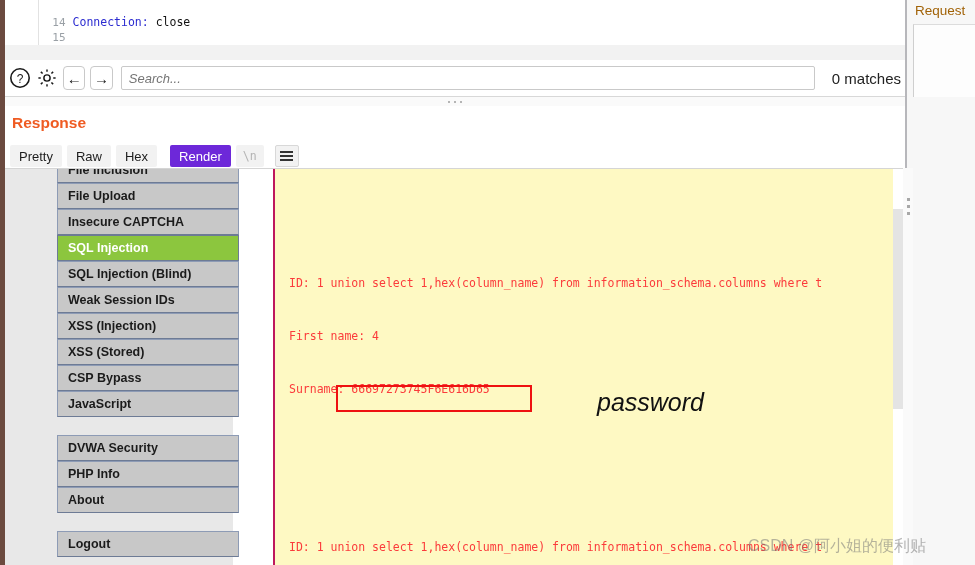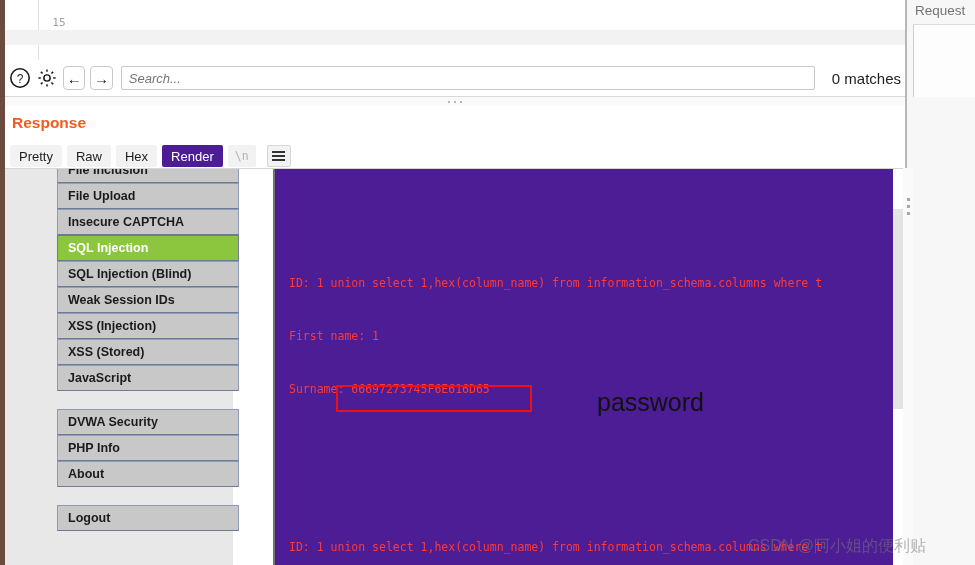--- a/index.html
+++ b/index.html
@@ -22,21 +22,21 @@
 
   
   .request-panel {
     position: absolute; left: 905px; top: 0;
     width: 70px; height: 97px;
     background: #f7f7f7;
     border-left: 2px solid #b7b7bb;
     z-index: 30;
   }
   .request-title {
-    font-size: 13.5px; color: #737373;
+    font-size: 13.5px; color: #a16207;
     padding: 3px 0 0 8px;
     white-space: nowrap;
   }
   .request-body {
     position: absolute; left: 6px; top: 24px;
     right: 0; bottom: 0;
     background: #fdfdfd;
     border-top: 1px solid #dcdcdc;
     border-left: 1px solid #cfcfcf;
   }
@@ -135,21 +135,21 @@
     display: flex; align-items: center; gap: 5px;
     height: 22px;
   }
   .tab {
     height: 22px; padding: 0 9px;
     display: flex; align-items: center;
     font-size: 13px; color: #1d1d1d;
     background: #f2f2f2;
     border: none; border-radius: 2px;
   }
-  .tab.active { background: #4c1d95; color: #ffffff; }
+  .tab.active { background: #6d28d9; color: #ffffff; margin-left: 8px; }
   .tab.dim { color: #b4b4b4; background: #f2f2f2; padding: 0 7px;
              font-family: "DejaVu Sans Mono", monospace; font-size: 11.5px; }
   .tab.menu {
     width: 24px; padding: 0; justify-content: center;
     background: #f2f2f2; border: 1px solid #d8d8d8; margin-left: 6px;
   }
   .hamburger { display: block; width: 13px; }
   .hamburger span {
     display: block; height: 1.6px; background: #333; margin: 2.6px 0;
   }
@@ -191,22 +191,22 @@
   }
   .menu-item.active {
     background: #8cc63e; color: #ffffff;
     border-color: #6d7b95;
   }
   .menu-gap { height: 18px; }
 
   .dvwa-main {
     position: absolute; left: 268px; top: 0;
     right: 0; bottom: 0;
-    background: #4c1d95;
-    border-left: 2px solid #737373;
+    background: #fef9c3;
+    border-left: 2px solid #be185d;
     overflow: hidden;
   }
   .result-area {
     padding: 18px 0 0 14px;
     font-family: "DejaVu Sans Mono", "Liberation Mono", monospace;
     font-size: 11.5px;
     line-height: 17.6px;
     color: #fb3b3b;
     white-space: pre;
   }
@@ -252,20 +252,21 @@
     pointer-events: none;
     z-index: 25;
   }
   .anno-text {
     position: absolute;
     font-family: "Liberation Sans", sans-serif;
     font-size: 25px;
     color: #111111;
     z-index: 25;
     white-space: nowrap;
+    font-style: italic;
   }
 
   
   .watermark {
     position: absolute; left: 748px; top: 536px;
     font-size: 16px;
     color: rgba(120,120,120,0.55);
     white-space: nowrap;
     z-index: 35;
     pointer-events: none;
@@ -274,20 +275,23 @@
 </head>
 <body>
 
 <div id="root">
 
   <div class="edge-stripe"></div>
 
   <div class="req-code">
     <div class="gutter-sep"></div>
 
+    <div class="code-line">
+      <span class="lnum">14</span><span class="hdr-key">Connection:</span><span class="hdr-val"> close</span>
+    </div>
 
     <div class="code-line">
       <span class="lnum">15</span>
     </div>
 
     <div class="code-line">
       <span class="lnum">16</span><span class="tok-key">id=</span><span class="tok-num">1</span><span class="tok-plain"> union select 1,hex(column_name) from information_schema.columns where table_schema=database() and</span>
     </div>
 
     <div class="code-line wrap-line">
@@ -353,36 +357,37 @@
       <div class="dvwa-side">
         <div class="dvwa-menu">
           <div class="menu-item">File Inclusion</div>
           <div class="menu-item">File Upload</div>
           <div class="menu-item">Insecure CAPTCHA</div>
           <div class="menu-item active">SQL Injection</div>
           <div class="menu-item">SQL Injection (Blind)</div>
           <div class="menu-item">Weak Session IDs</div>
           <div class="menu-item">XSS (Injection)</div>
           <div class="menu-item">XSS (Stored)</div>
+          <div class="menu-item">CSP Bypass</div>
           <div class="menu-item">JavaScript</div>
           <div class="menu-gap"></div>
           <div class="menu-item">DVWA Security</div>
           <div class="menu-item">PHP Info</div>
           <div class="menu-item">About</div>
           <div class="menu-gap"></div>
           <div class="menu-item">Logout</div>
         </div>
       </div>
 
       <div class="dvwa-main">
         <div class="result-area">
 
           <div class="rec">
             <div>ID: 1 union select 1,hex(column_name) from information_schema.columns where t</div>
-            <div>First name: 1</div>
+            <div>First name: 4</div>
             <div><span>Surname: </span><span>66697273745F6E616D65</span></div>
           </div>
 
           <div class="rec">
             <div>ID: 1 union select 1,hex(column_name) from information_schema.columns where t</div>
             
             
           </div>
 
           

